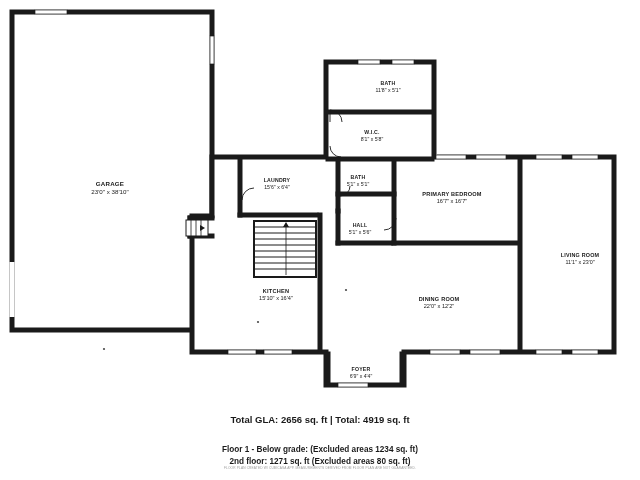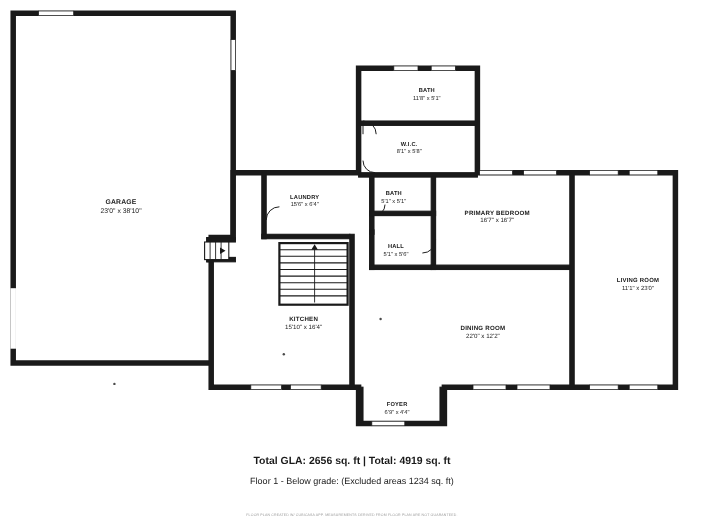--- a/index.html
+++ b/index.html
@@ -40,25 +40,26 @@
   .summary {
     position: absolute;
     left: 0;
     top: 414px;
     width: 640px;
     text-align: center;
   }
   .summary-total {
     font-size: 9.5px;
     font-weight: bold;
-    margin-bottom: 7px;
+    margin-bottom: 19px;
   }
   .summary-line {
     font-size: 8.2px;
     line-height: 1.42;
+    font-weight: bold;
   }
   .disclaimer {
     position: absolute;
     left: 0;
     top: 466px;
     width: 640px;
     text-align: center;
     font-size: 3.2px;
     color: #9a9a9a;
     letter-spacing: 0.15px;
@@ -270,15 +271,16 @@
     </div>
     <div class="room-label" style="left: 361px; top: 372px; font-size: 5.2px;">
       <div class="room-name">FOYER</div>
       <div class="room-dims">6'9" x 4'4"</div>
     </div>
   </div>
 
 <div class="summary">
   <div class="summary-total">Total GLA: 2656 sq. ft | Total: 4919 sq. ft</div>
   <div class="summary-line">Floor 1 - Below grade: (Excluded areas 1234 sq. ft)</div>
+  <div class="summary-line">2nd floor: 1271 sq. ft (Excluded areas 80 sq. ft)</div>
 </div>
 
 <div class="disclaimer">FLOOR PLAN CREATED W/ CUBICASA APP. MEASUREMENTS DERIVED FROM FLOOR PLAN ARE NOT GUARANTEED.</div>
 
 </body></html>

